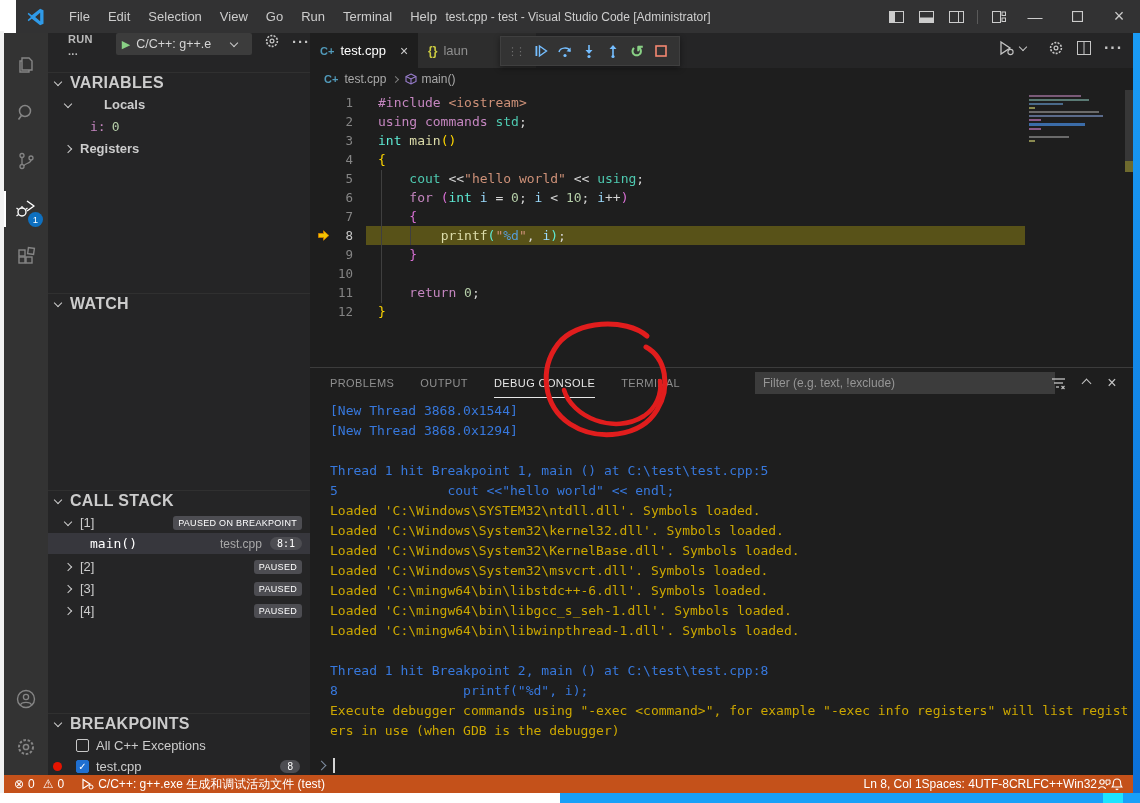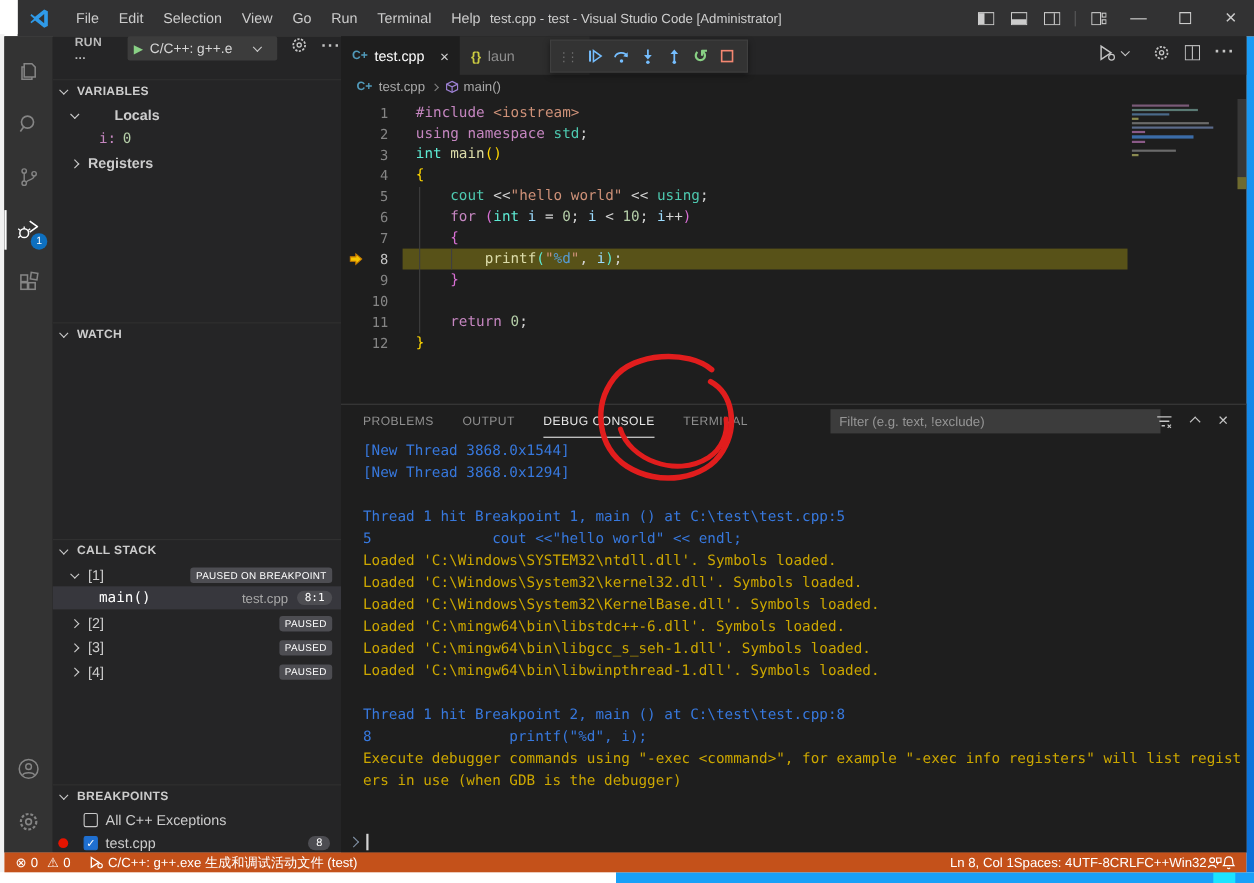--- a/index.html
+++ b/index.html
@@ -43,21 +43,21 @@
   .sidebar { width:262px; background:#252526; position:relative; color:#cccccc; font-size:13px; }
   .run-header { position:absolute; left:0; top:0; width:100%; height:33px; display:flex; align-items:flex-start; }
   .run-title { font-size:11px; font-weight:bold; color:#bbbbbb; margin-left:20px; letter-spacing:.3px; }
   .run-dd { margin-left:10px; width:138px; height:22px; background:#3c3c3c; border-radius:2px;
     display:flex; align-items:center; padding:0 6px; font-size:12.5px; color:#d6d6d6; }
   .run-dd .play { color:#89d185; margin-right:6px; font-size:11px; }
   .hdr-gear { margin-left:12px; }
   .dots { color:#c5c5c5; font-size:15px; letter-spacing:1px; margin-left:12px; font-weight:bold; }
 
   .sec-hdr { position:absolute; left:0; width:100%; height:20px; display:flex; align-items:center;
-    font-size:11px; font-weight:bold; color:#cccccc; letter-spacing:.3px; border-top:1px solid #303030; }
+    font-size:16px; font-weight:bold; color:#cccccc; letter-spacing:.3px; border-top:1px solid #303030; }
   .row { position:absolute; left:0; width:100%; height:21px; display:flex; align-items:center; font-size:13px; }
   .chev { display:inline-block; width:6px; height:6px; border-right:1.4px solid #cccccc; border-bottom:1.4px solid #cccccc; flex:none; }
   .chev.down { transform:rotate(45deg); margin:0 9px 2px 7px; }
   .chev.right { transform:rotate(-45deg); margin:0 9px 0 7px; }
   .badge { margin-left:auto; margin-right:8px; background:#4d4d52; color:#ffffff; font-size:9px;
     padding:2px 5px; border-radius:3px; letter-spacing:.3px; white-space:nowrap; }
   .pill { background:#4d4d52; color:#fff; font-size:10px; border-radius:9px; padding:1px 7px; }
   .sel-row { background:#37373d; }
   .cb { width:13px; height:13px; border:1px solid #c8c8c8; border-radius:2px; margin-right:7px; flex:none;
     display:flex; align-items:center; justify-content:center; font-size:10px; color:#fff; background:transparent; }
@@ -412,21 +412,21 @@
       <svg width="12" height="12" viewBox="0 0 12 12">
           <path d="M6 1 L11 3.5 V8.5 L6 11 L1 8.5 V3.5 Z" fill="none" stroke="#9b7fd0" stroke-width="1.1"></path>
           <path d="M1 3.5 L6 6 L11 3.5 M6 6 V11" fill="none" stroke="#9b7fd0" stroke-width="1.1"></path>
         </svg>
       <span>main()</span>
     </div>
 
     <div class="code-area">
       <div class="code-lines">
           <div class="code-line"><span class="lnum">1</span><span class="ctext"><span class="tok-p">#include</span><span class="tok-d"> </span><span class="tok-s">&lt;iostream&gt;</span></span></div>
-          <div class="code-line"><span class="lnum">2</span><span class="ctext"><span class="tok-p">using</span><span class="tok-d"> </span><span class="tok-p">namespace</span><span class="tok-d"> </span><span class="tok-t">std</span><span class="tok-d">;</span></span></div>
+          <div class="code-line"><span class="lnum">2</span><span class="ctext"><span class="tok-p">using</span><span class="tok-d"> </span><span class="tok-p">commands</span><span class="tok-d"> </span><span class="tok-t">std</span><span class="tok-d">;</span></span></div>
           <div class="code-line"><span class="lnum">3</span><span class="ctext"><span class="tok-b">int</span><span class="tok-d"> </span><span class="tok-y">main</span><span class="tok-g">()</span></span></div>
           <div class="code-line"><span class="lnum">4</span><span class="ctext"><span class="tok-g">{</span></span></div>
           <div class="code-line"><span class="lnum">5</span><span class="ctext"><span class="tok-d">    </span><span class="tok-t">cout</span><span class="tok-d"> &lt;&lt;</span><span class="tok-s">"hello world"</span><span class="tok-d"> &lt;&lt; </span><span class="tok-t">using</span><span class="tok-d">;</span></span></div>
           <div class="code-line"><span class="lnum">6</span><span class="ctext"><span class="tok-d">    </span><span class="tok-p">for</span><span class="tok-d"> </span><span class="tok-pk">(</span><span class="tok-b">int</span><span class="tok-d"> </span><span class="tok-lb">i</span><span class="tok-d"> = </span><span class="tok-n">0</span><span class="tok-d">; </span><span class="tok-lb">i</span><span class="tok-d"> &lt; </span><span class="tok-n">10</span><span class="tok-d">; </span><span class="tok-lb">i</span><span class="tok-d">++</span><span class="tok-pk">)</span></span></div>
           <div class="code-line"><span class="lnum">7</span><span class="ctext"><span class="tok-d">    </span><span class="tok-pk">{</span></span></div>
           <div class="code-line hl"><span class="lnum">8</span><span class="exec-arrow"><svg width="13" height="13" viewBox="0 0 13 13">
                 <path d="M1.5 4.5 H6.5 V1.8 L11.8 6.5 L6.5 11.2 V8.5 H1.5 Z" fill="#f5c400" stroke="#c77c00" stroke-width="1"></path>
               </svg></span><span class="ctext"><span class="tok-d">        </span><span class="tok-y">printf</span><span class="tok-b">(</span><span class="tok-s">"</span><span class="tok-f">%d</span><span class="tok-s">"</span><span class="tok-d">, </span><span class="tok-lb">i</span><span class="tok-b">)</span><span class="tok-d">;</span></span></div>
           <div class="code-line"><span class="lnum">9</span><span class="ctext"><span class="tok-d">    </span><span class="tok-pk">}</span></span></div>
           <div class="code-line"><span class="lnum">10</span><span class="ctext"></span></div>
@@ -478,20 +478,21 @@
       </div>
       <div class="console">
           <div class="console-line blue">[New Thread 3868.0x1544]</div>
           <div class="console-line blue">[New Thread 3868.0x1294]</div>
           <div class="console-line blue"></div>
           <div class="console-line blue">Thread 1 hit Breakpoint 1, main () at C:\test\test.cpp:5</div>
           <div class="console-line blue">5              cout &lt;&lt;"hello world" &lt;&lt; endl;</div>
           <div class="console-line gold">Loaded 'C:\Windows\SYSTEM32\ntdll.dll'. Symbols loaded.</div>
           <div class="console-line gold">Loaded 'C:\Windows\System32\kernel32.dll'. Symbols loaded.</div>
           <div class="console-line gold">Loaded 'C:\Windows\System32\KernelBase.dll'. Symbols loaded.</div>
+          <div class="console-line gold">Loaded 'C:\Windows\System32\msvcrt.dll'. Symbols loaded.</div>
           <div class="console-line gold">Loaded 'C:\mingw64\bin\libstdc++-6.dll'. Symbols loaded.</div>
           <div class="console-line gold">Loaded 'C:\mingw64\bin\libgcc_s_seh-1.dll'. Symbols loaded.</div>
           <div class="console-line gold">Loaded 'C:\mingw64\bin\libwinpthread-1.dll'. Symbols loaded.</div>
           <div class="console-line blue"></div>
           <div class="console-line blue">Thread 1 hit Breakpoint 2, main () at C:\test\test.cpp:8</div>
           <div class="console-line blue">8                printf("%d", i);</div>
           <div class="console-line gold">Execute debugger commands using "-exec &lt;command&gt;", for example "-exec info registers" will list regist</div>
           <div class="console-line gold">ers in use (when GDB is the debugger)</div>
         </div>
       <div class="console-input">

